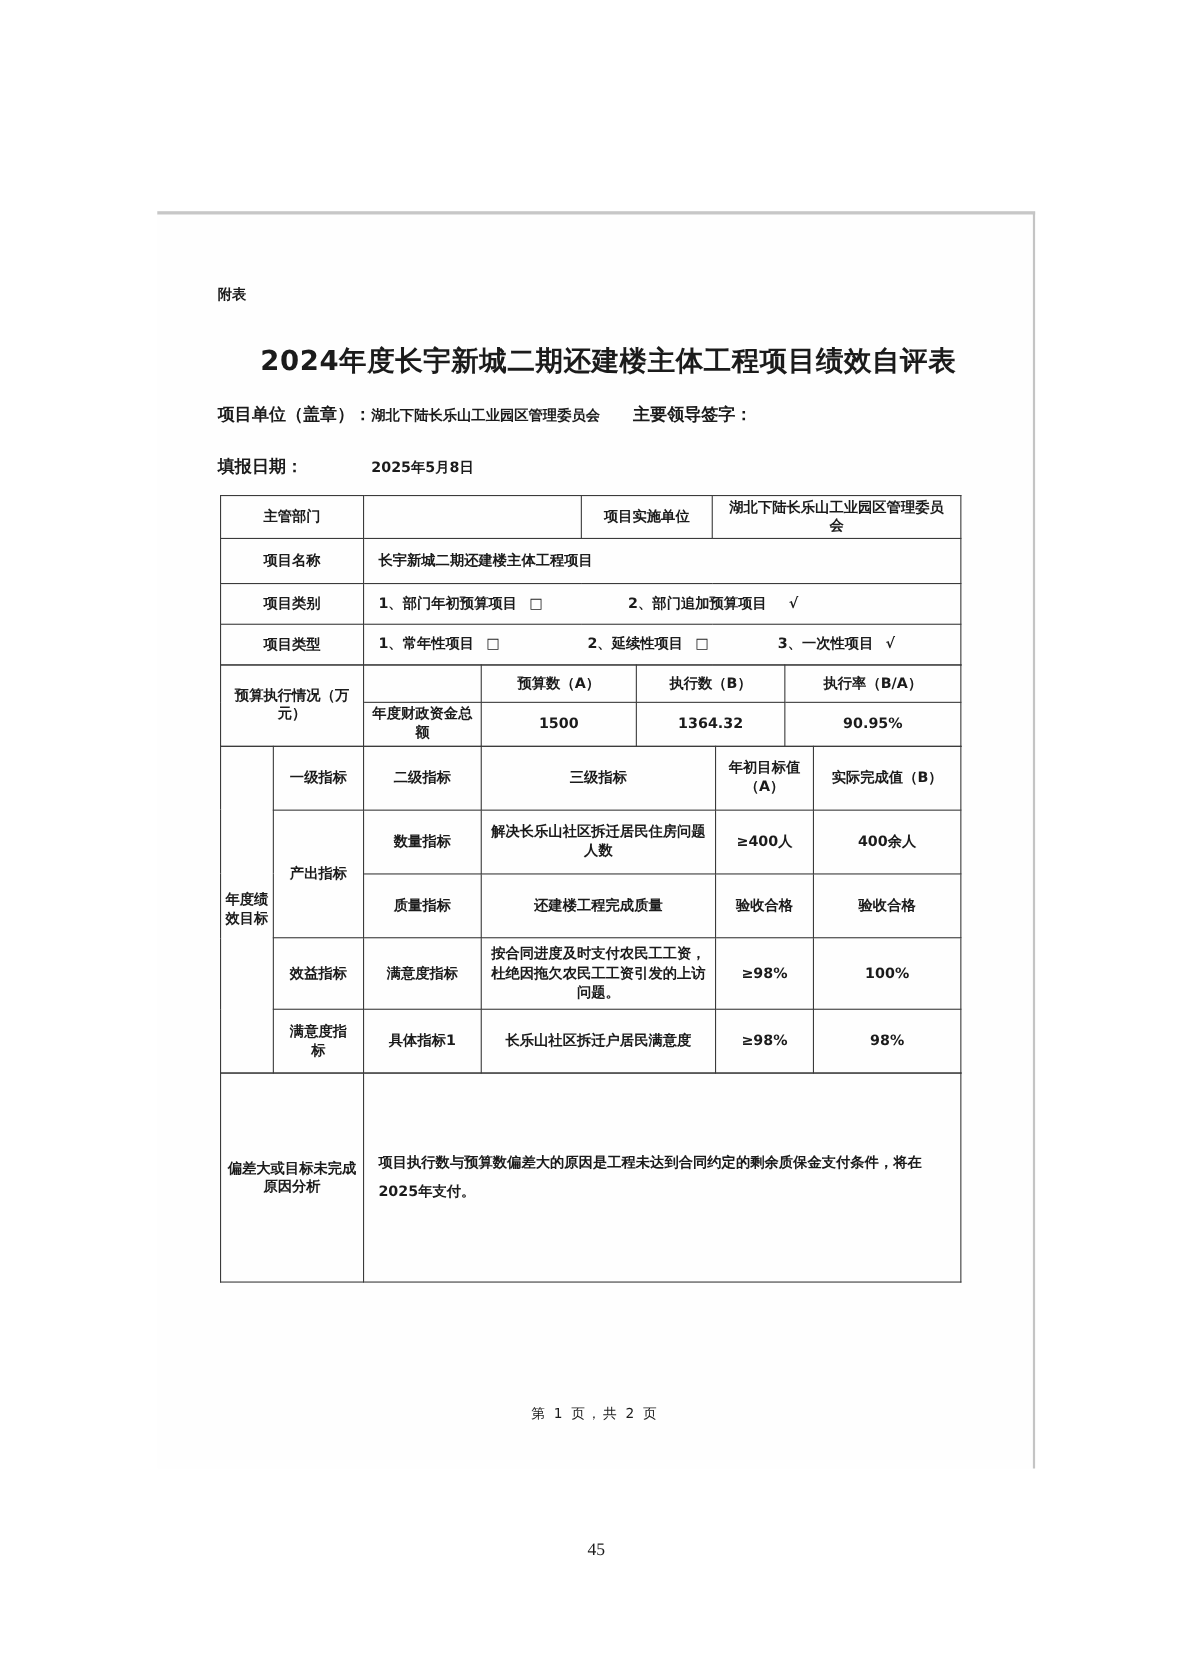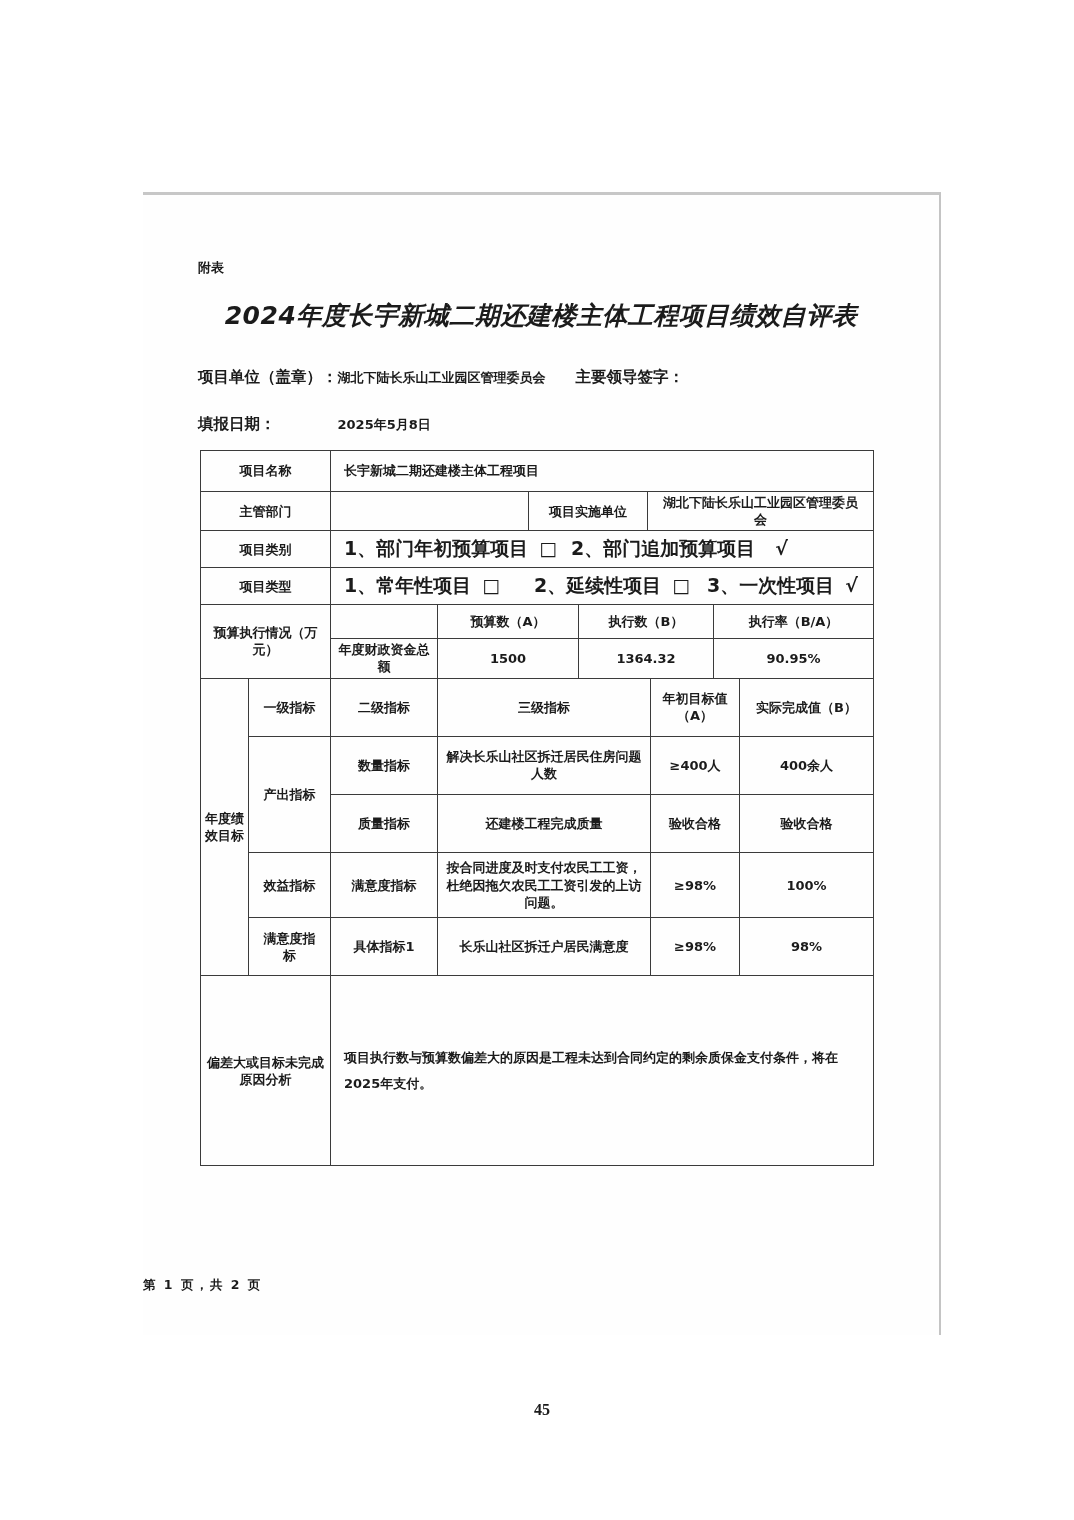--- a/index.html
+++ b/index.html
@@ -13,22 +13,22 @@
     position:absolute; left:143px; top:192px; width:798px; height:1143px;
     background:#fefefe;
     border-top:3px solid #c7c7c7;
     border-right:2px solid #c4c4c4;
   }
   .appendix {
     position:absolute; left:55px; top:64px;
     font-size:13px; font-weight:700;
   }
   .doc-title {
-    position:absolute; left:0; top:104px; width:100%; margin:0;
-    text-align:center; font-size:25px; font-weight:700; letter-spacing:0.5px;font-style:italic;
+    position:absolute; left:0; top:104px; width:100%; margin:12px;
+    text-align:center; font-size:25px; font-weight:700; letter-spacing:0.5px;
   }
   .unit-line { position:absolute; left:55px; top:172px; white-space:nowrap; }
   .date-line { position:absolute; left:55px; top:219px; white-space:nowrap; }
   .lbl-lg { font-size:15.5px; font-weight:700; }
   .val-sm { font-size:13px; font-weight:600; }
   .sign-lbl { margin-left:30px; }
   .date-val { margin-left:62px; }
 
   .tablewrap { position:absolute; left:57px; top:255px; width:673px; }
   table.t {
@@ -44,40 +44,40 @@
   .t td.left { text-align:left; padding-left:13px; }
   .t td.wrapcell { padding:2px 14px; }
   .t td.l2col { padding:20px 15px; }
   .t td.l1col { padding:2px 10px; }
   .t td.l3center { padding:2px 8px; }
 
   
   td.optcell { position:relative; padding:0; }
   .opt {
     position:absolute; top:50%; transform:translateY(-50%);
-    white-space:nowrap; font-weight:600; font-size:19px;
+    white-space:nowrap; font-weight:600; font-size:13px;
   }
   .mk { margin-left:11px; }
   .mk-wide { margin-left:20px; }
   .cat-b { left:240px; } .cat-a { left:13px; }
   .att-a { left:13px; } .att-b { left:202px; }
   .typ-a { left:13px; } .typ-b { left:203px; } .typ-c { left:376px;text-align:center; }
 
   .dev-val {
     text-align:left !important; padding:16px 13px !important;
     line-height:1.95 !important;
   }
 
   .footer-page {
     position:absolute; left:0; top:1082px; width:100%;
-    text-align:left; font-size:12.5px; font-weight:700; letter-spacing:2px;
+    text-align:center; font-size:12.5px; font-weight:400; letter-spacing:2px;
   }
   .pagenum {
     position:absolute; left:143px; top:1401px; width:798px;
-    text-align:center; font-size:16px; font-weight:700;
+    text-align:center; font-size:16px; font-weight:400;
     font-family:"Liberation Serif","DejaVu Serif",serif;
   }
 </style>
 </head>
 <body>
 
 <div class="page">
 
   <div class="appendix">附表</div>
 
@@ -94,29 +94,29 @@
   <div class="tablewrap">
 
     <table class="t">
       <colgroup>
           <col style="width:130px">
           <col style="width:198px">
           <col style="width:119px">
           <col style="width:226px">
         </colgroup>
       <tbody>
-          <tr style="height:41px">
-        <td>项目名称</td>
-        <td colspan="3" class="left">长宇新城二期还建楼主体工程项目</td>
-      </tr>
-      <tr style="height:37px">
+          <tr style="height:37px">
         <td>主管部门</td>
         <td></td>
         <td>项目实施单位</td>
         <td class="wrapcell">湖北下陆长乐山工业园区管理委员会</td>
+      </tr>
+      <tr style="height:41px">
+        <td>项目名称</td>
+        <td colspan="3" class="left">长宇新城二期还建楼主体工程项目</td>
       </tr>
       <tr style="height:37px">
         <td>项目类别</td>
         <td colspan="3" class="optcell">
           <span class="opt cat-a"><span>1、部门年初预算项目</span><span class="mk">□</span></span>
           <span class="opt cat-b"><span>2、部门追加预算项目</span><span class="mk-wide">√</span></span>
         </td>
       </tr>
       <tr style="height:37px">
         <td>项目类型</td>

